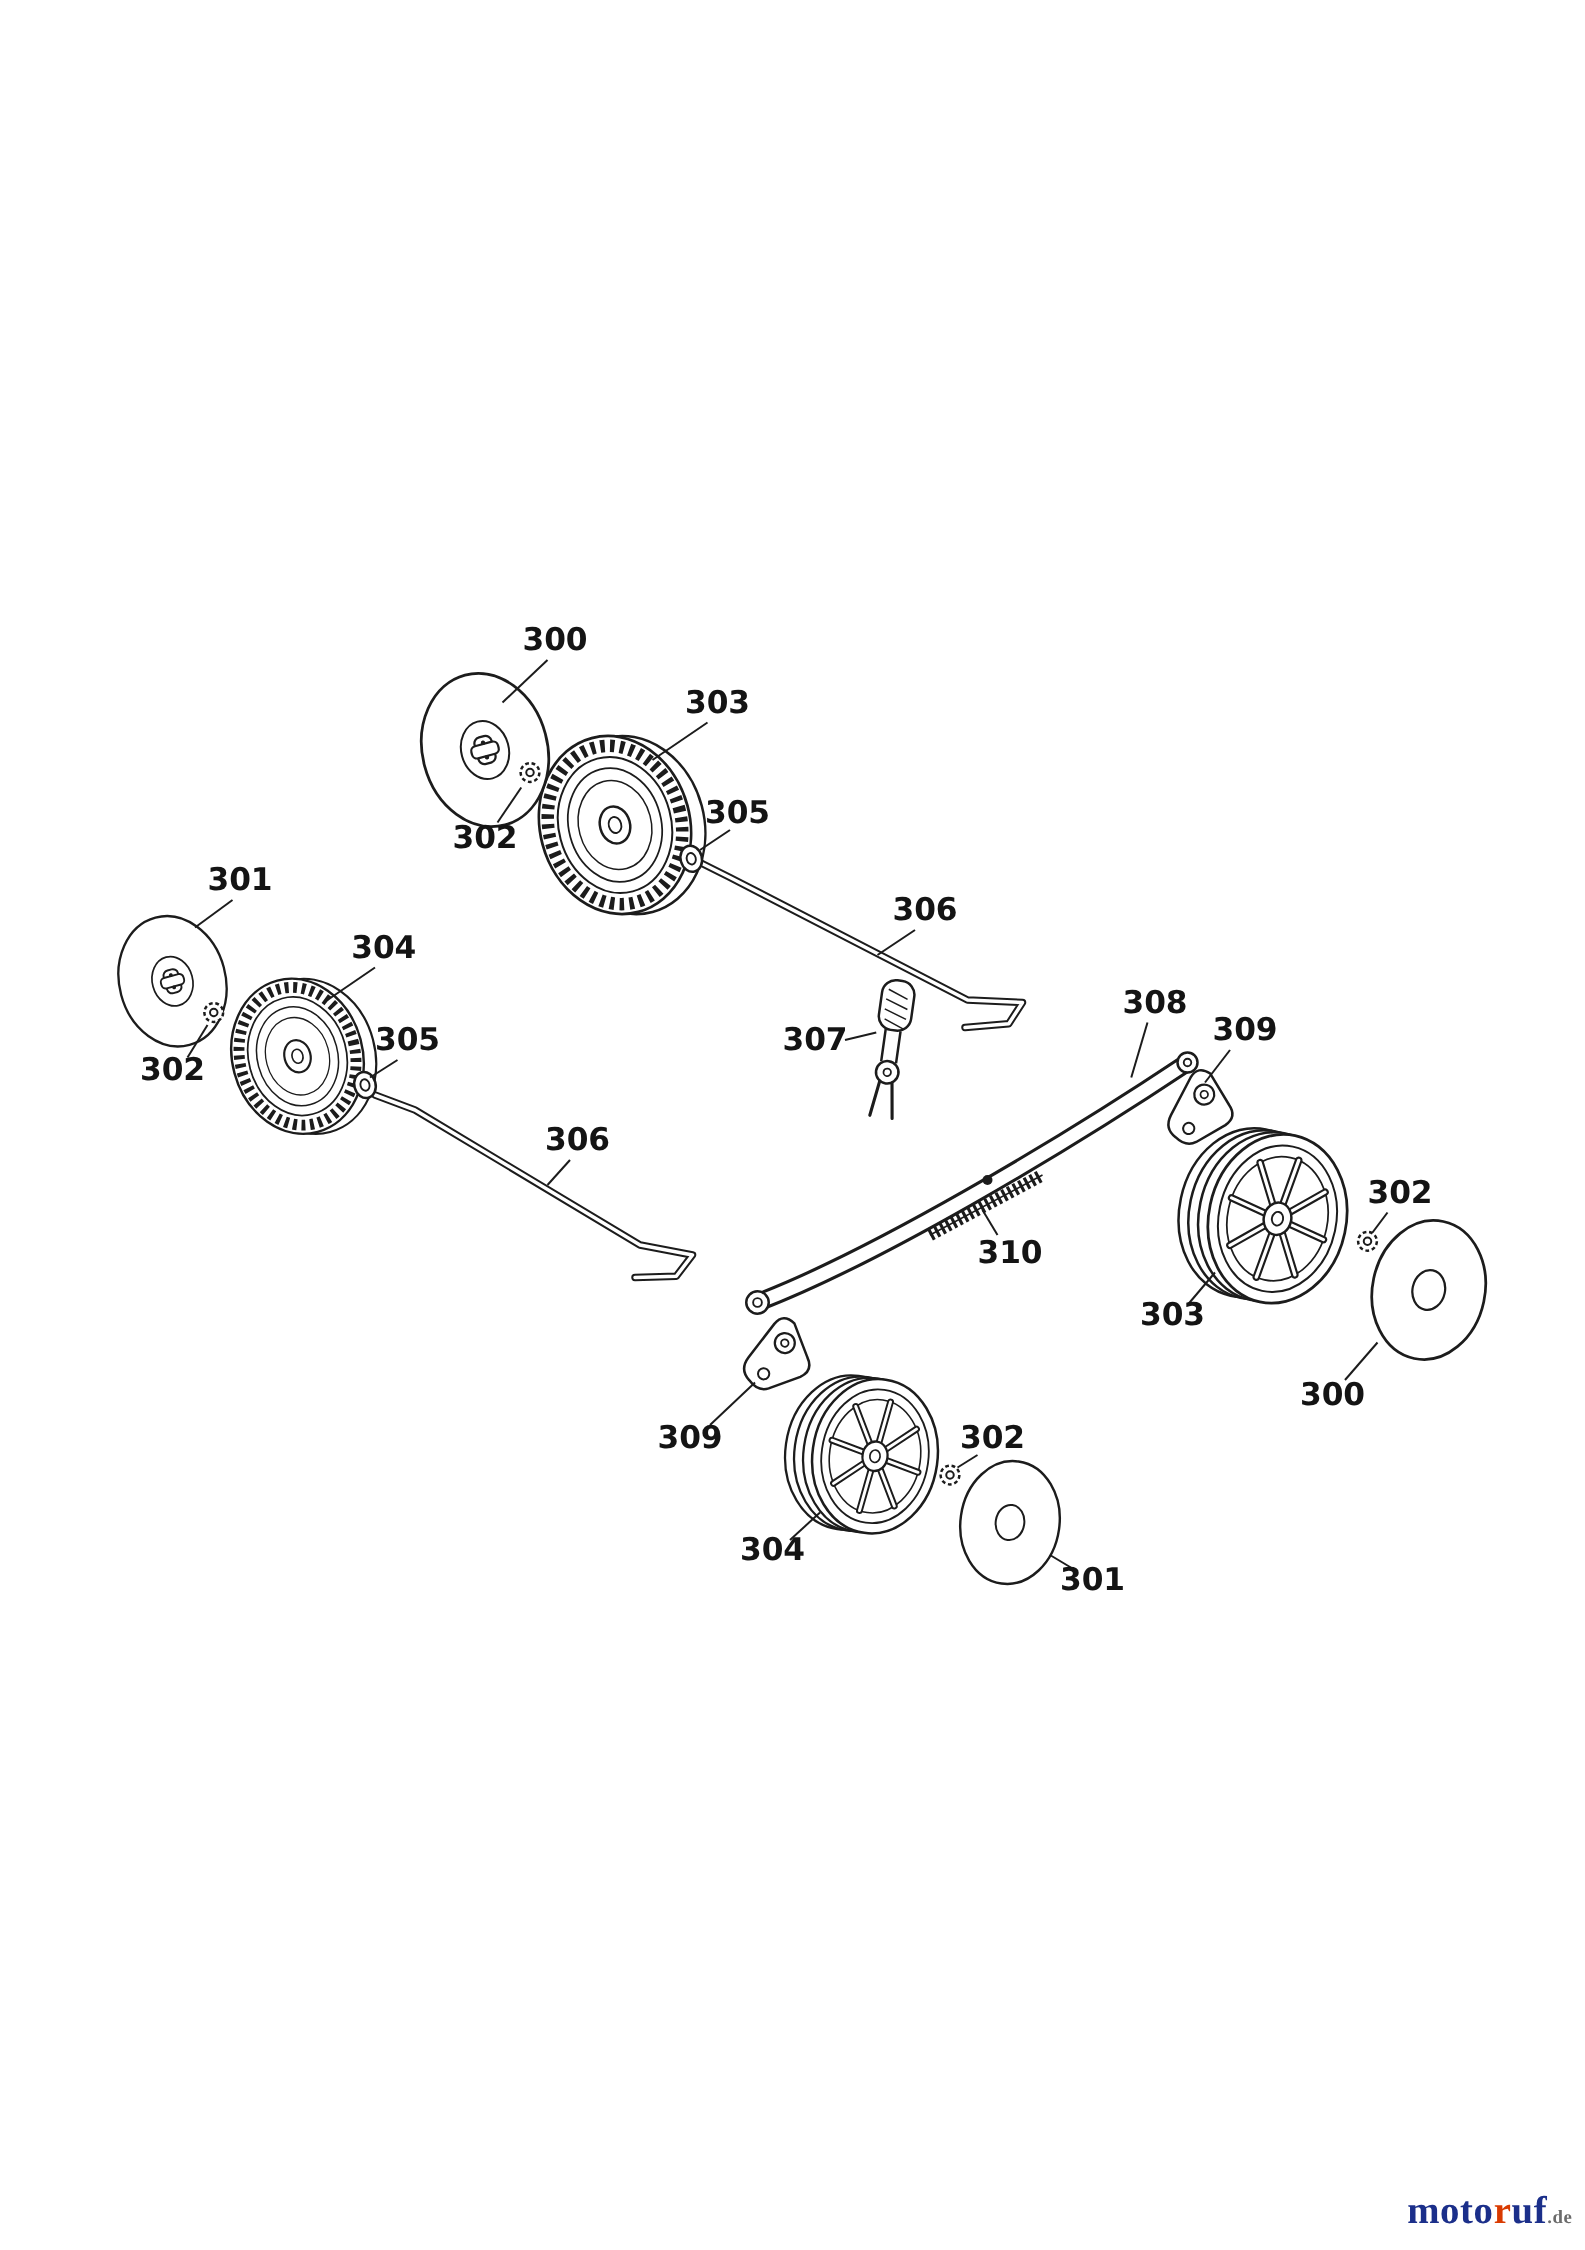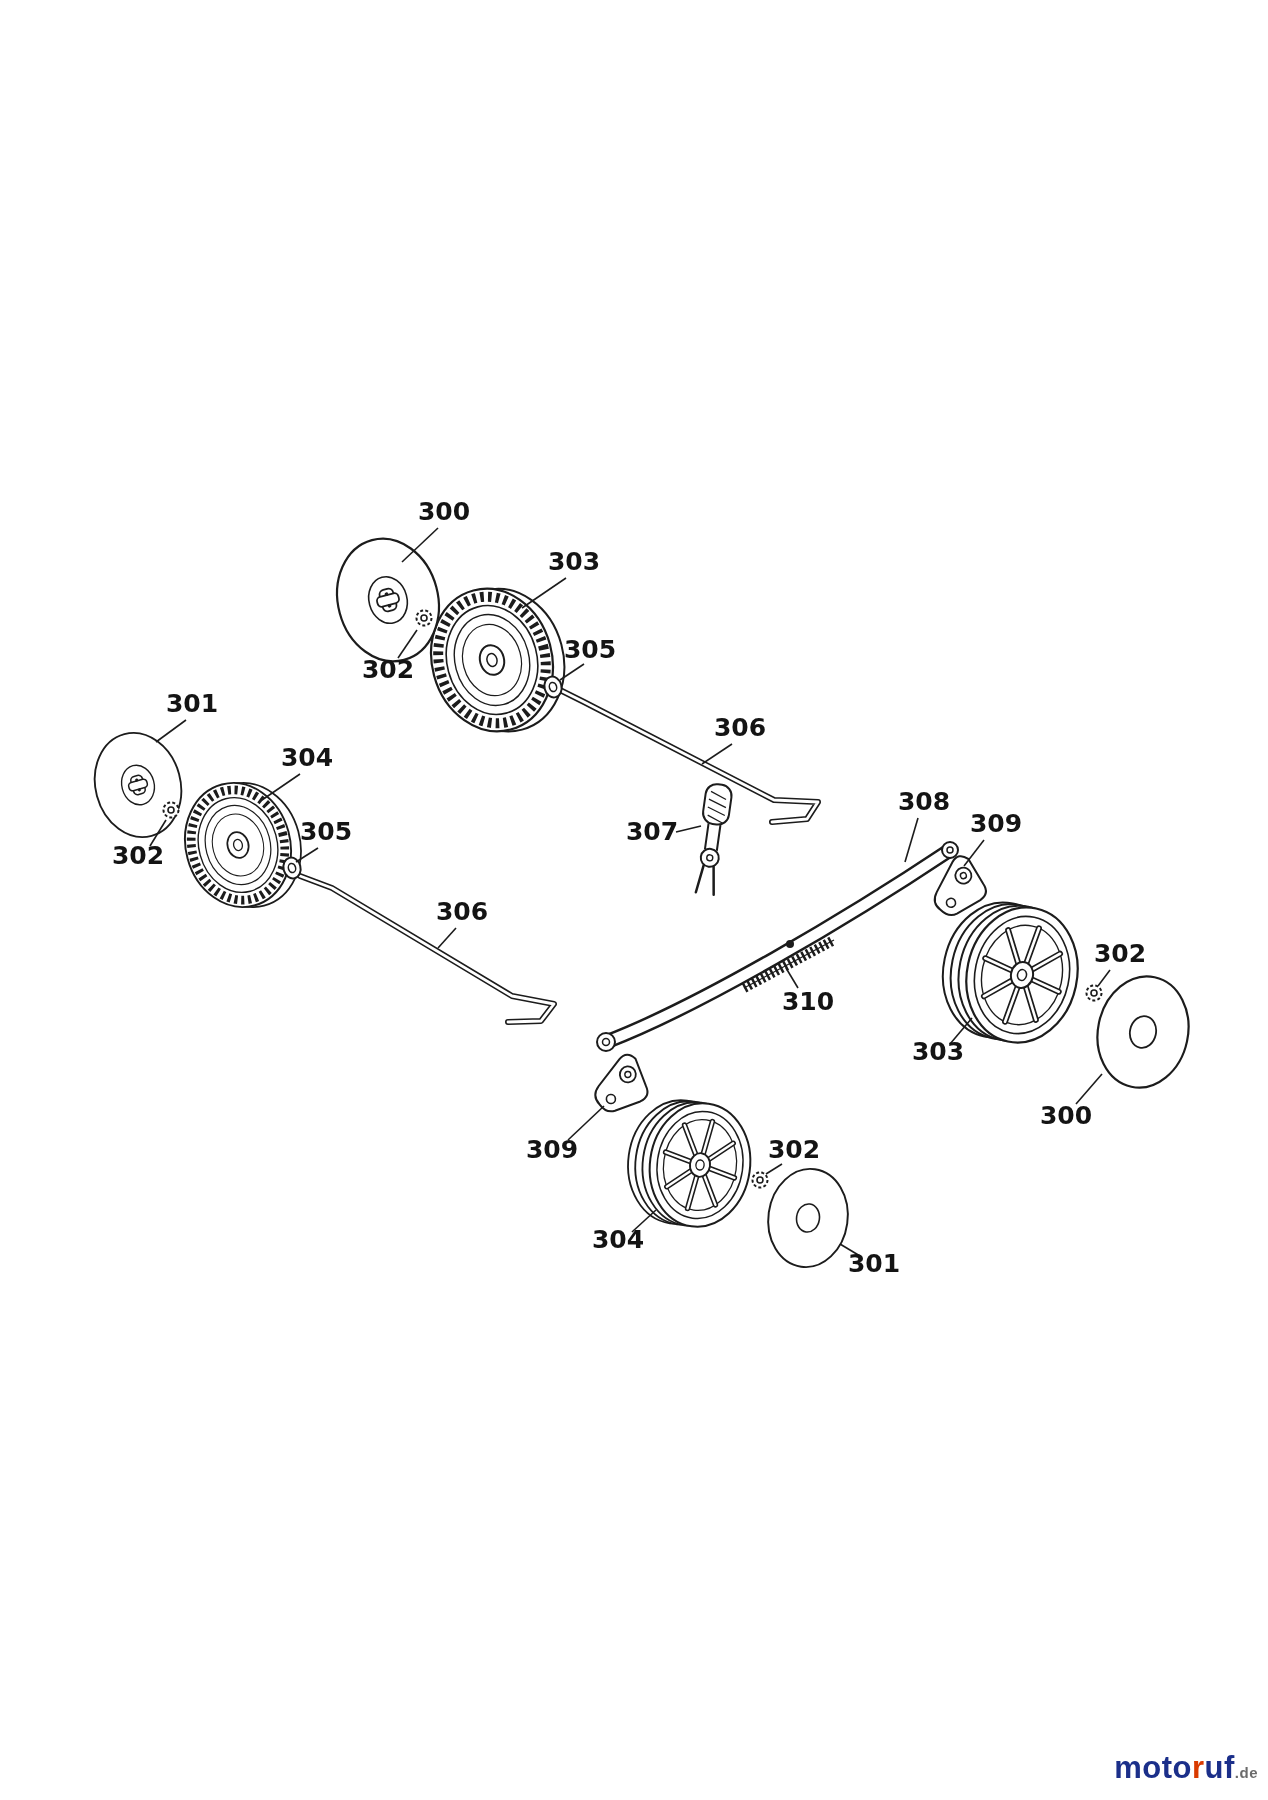--- a/index.html
+++ b/index.html
@@ -7,21 +7,21 @@
     width:1268px;height:1800px;background:#ffffff;position:relative;
     font-family:"DejaVu Sans",sans-serif;overflow:hidden;
   }
   svg{display:block;}
   .fw{fill:#ffffff;stroke:#1c1c1c;}
   .ln{fill:none;stroke:#1c1c1c;}
   .callout{font:bold 25px "DejaVu Sans",sans-serif;fill:#141414;}
   .leader{stroke:#1c1c1c;stroke-width:1.6;fill:none;}
   .logo{
     position:absolute;right:10px;bottom:14px;
-    font-family:Liberation Sans, sans-serif;font-weight:bold;font-size:31px;
+    font-family:Liberation Serif, serif;font-weight:bold;font-size:31px;
     letter-spacing:.5px;white-space:nowrap;
   }
   .logo .blue{color:#1b2f8a;}
   .logo .red{color:#d93a00;}
   .logo .tld{color:#6b6b6b;font-size:15px;}
 </style>
 </head>
 <body>
 
 <svg width="1268" height="1800" viewBox="0 0 1268 1800" xmlns="http://www.w3.org/2000/svg" xmlns:xlink="http://www.w3.org/1999/xlink">

